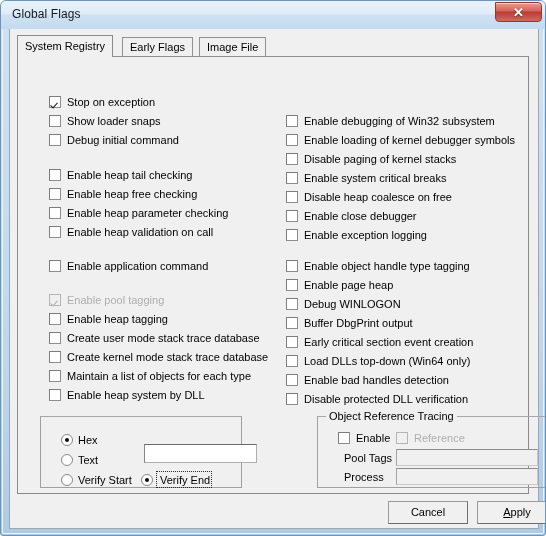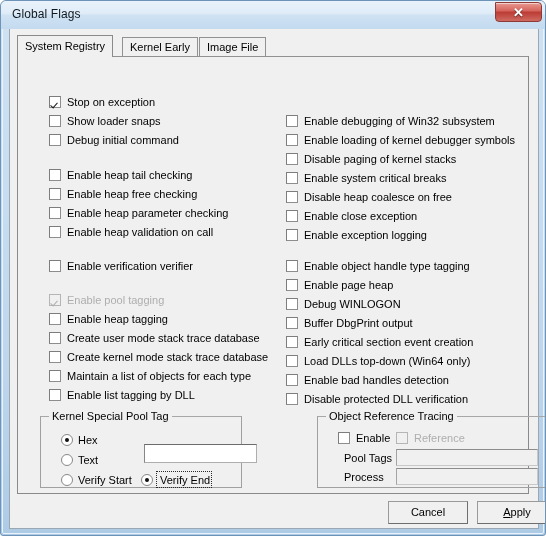--- a/index.html
+++ b/index.html
@@ -293,21 +293,21 @@
     <div id="title-text">Global Flags</div>
     <div id="close-button">
       <div class="glyph">✕</div>
     </div>
   </div>
 
   <div id="client">
 
     <div id="tabstrip">
       <div class="tab selected" style="left:0;">System Registry</div>
-      <div class="tab" style="left:105px;">Kernel Early</div>
+      <div class="tab" style="left:105px;">Early Flags</div>
       <div class="tab" style="left:182px;">Image File</div>
     </div>
 
     <div id="tabpanel">
 
       <div class="row" style="left:31px; top:38px;">
         <span class="cb checked"></span>
         <span class="cb-label">Stop on exception</span>
       </div>
       <div class="row" style="left:31px; top:57px;">
@@ -331,21 +331,21 @@
         <span class="cb"></span>
         <span class="cb-label">Enable heap parameter checking</span>
       </div>
       <div class="row" style="left:31px; top:168px;">
         <span class="cb"></span>
         <span class="cb-label">Enable heap validation on call</span>
       </div>
 
       <div class="row" style="left:31px; top:202px;">
         <span class="cb"></span>
-        <span class="cb-label">Enable verification verifier</span>
+        <span class="cb-label">Enable application command</span>
       </div>
 
       <div class="row" style="left:31px; top:236px;">
         <span class="cb checked disabled"></span>
         <span class="cb-label disabled">Enable pool tagging</span>
       </div>
       <div class="row" style="left:31px; top:255px;">
         <span class="cb"></span>
         <span class="cb-label">Enable heap tagging</span>
       </div>
@@ -356,21 +356,21 @@
       <div class="row" style="left:31px; top:293px;">
         <span class="cb"></span>
         <span class="cb-label">Create kernel mode stack trace database</span>
       </div>
       <div class="row" style="left:31px; top:312px;">
         <span class="cb"></span>
         <span class="cb-label">Maintain a list of objects for each type</span>
       </div>
       <div class="row" style="left:31px; top:331px;">
         <span class="cb"></span>
-        <span class="cb-label">Enable list tagging by DLL</span>
+        <span class="cb-label">Enable heap system by DLL</span>
       </div>
 
       <div class="row" style="left:268px; top:57px;">
         <span class="cb"></span>
         <span class="cb-label">Enable debugging of Win32 subsystem</span>
       </div>
       <div class="row" style="left:268px; top:76px;">
         <span class="cb"></span>
         <span class="cb-label">Enable loading of kernel debugger symbols</span>
       </div>
@@ -381,21 +381,21 @@
       <div class="row" style="left:268px; top:114px;">
         <span class="cb"></span>
         <span class="cb-label">Enable system critical breaks</span>
       </div>
       <div class="row" style="left:268px; top:133px;">
         <span class="cb"></span>
         <span class="cb-label">Disable heap coalesce on free</span>
       </div>
       <div class="row" style="left:268px; top:152px;">
         <span class="cb"></span>
-        <span class="cb-label">Enable close exception</span>
+        <span class="cb-label">Enable close debugger</span>
       </div>
       <div class="row" style="left:268px; top:171px;">
         <span class="cb"></span>
         <span class="cb-label">Enable exception logging</span>
       </div>
 
       <div class="row" style="left:268px; top:202px;">
         <span class="cb"></span>
         <span class="cb-label">Enable object handle type tagging</span>
       </div>
@@ -422,21 +422,20 @@
       <div class="row" style="left:268px; top:316px;">
         <span class="cb"></span>
         <span class="cb-label">Enable bad handles detection</span>
       </div>
       <div class="row" style="left:268px; top:335px;">
         <span class="cb"></span>
         <span class="cb-label">Disable protected DLL verification</span>
       </div>
 
       <div class="groupbox" style="left:22px; top:359px; width:202px; height:72px;">
-        <div class="group-caption">Kernel Special Pool Tag</div>
 
         <div class="row" style="left:20px; top:16px;">
           <span class="rb selected"></span>
           <span class="rb-label">Hex</span>
         </div>
         <div class="row" style="left:20px; top:36px;">
           <span class="rb"></span>
           <span class="rb-label">Text</span>
         </div>
         <div class="row" style="left:20px; top:56px;">

